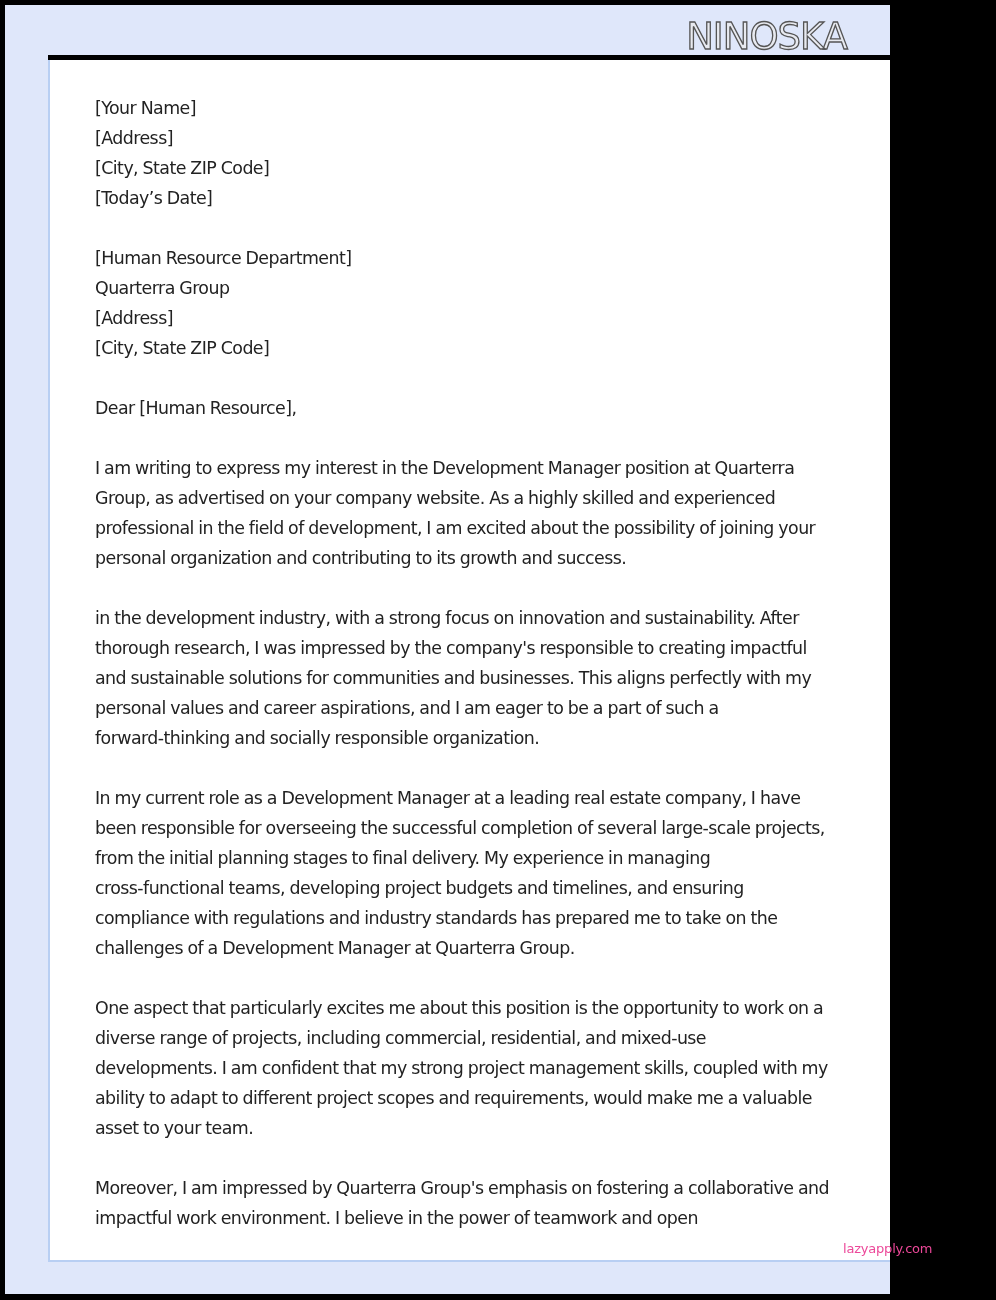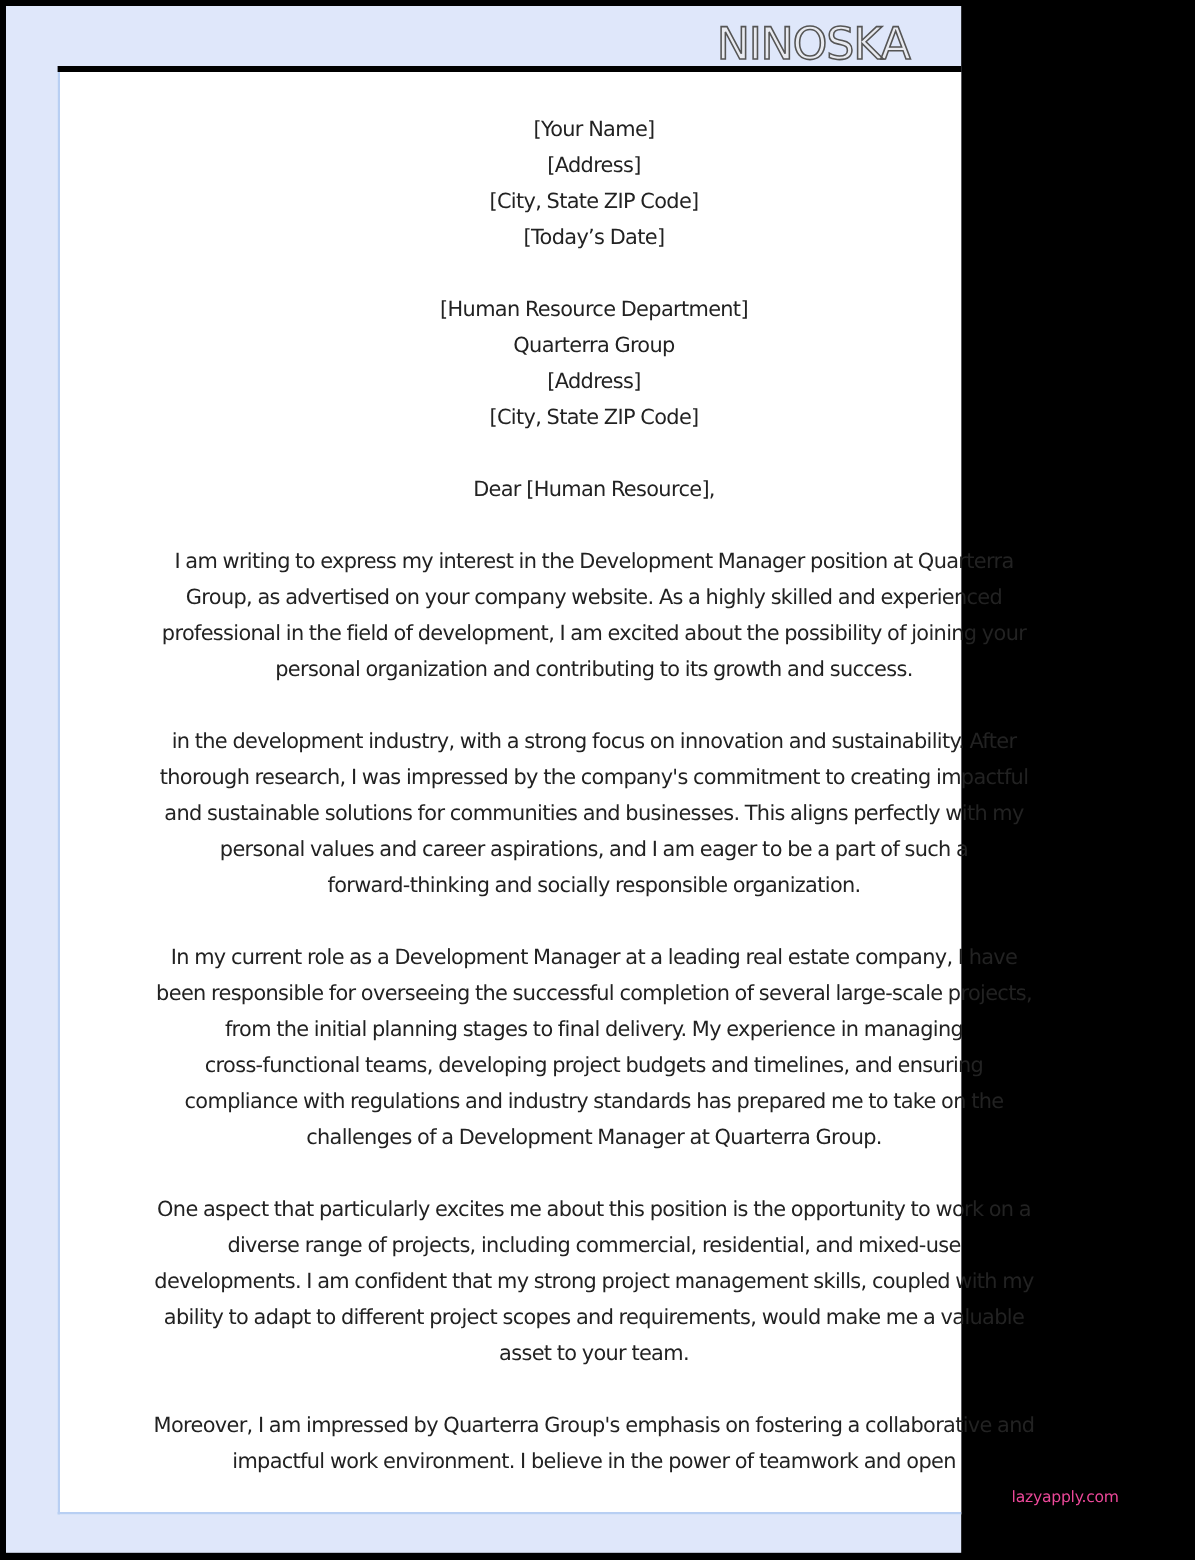--- a/index.html
+++ b/index.html
@@ -11,21 +11,21 @@
       height: 1300px;
       position: relative;
       overflow: hidden;
       background: #000;
       font-family: "DejaVu Sans", sans-serif;
     }
     .frame {
       position: absolute;
       left: 5px;
       top: 5px;
-      width: 796px;
+      width: 885px;
       height: 1289px;
       background: #dfe7fa;
       overflow: hidden;
     }
     .brand {
       position: absolute;
       right: 43px;
       top: 12px;
       font-family: "DejaVu Sans", sans-serif;
       font-size: 37px;
@@ -60,21 +60,20 @@
       width: 800px;
       font-size: 17.4px;
       line-height: 30px;
       color: #222;
       letter-spacing: -0.55px;
       word-spacing: -0.5px;
       z-index: 2;
     }
     .letter p {
       margin: 0 0 30px 0;
-      text-align: center;
     }
     .letter .line {
       display: block;
       white-space: nowrap;
     }
     .watermark {
       position: absolute;
       left: 843px;
       top: 1241px;
       font-size: 13px;
@@ -109,21 +108,21 @@
     <span class="line">Dear [Human Resource],</span>
   </p>
   <p>
     <span class="line">I am writing to express my interest in the Development Manager position at Quarterra</span>
     <span class="line">Group, as advertised on your company website. As a highly skilled and experienced</span>
     <span class="line">professional in the field of development, I am excited about the possibility of joining your</span>
     <span class="line">personal organization and contributing to its growth and success.</span>
   </p>
   <p>
     <span class="line">in the development industry, with a strong focus on innovation and sustainability. After</span>
-    <span class="line">thorough research, I was impressed by the company's commitment to creating impactful</span>
+    <span class="line">thorough research, I was impressed by the company's responsible to creating impactful</span>
     <span class="line">and sustainable solutions for communities and businesses. This aligns perfectly with my</span>
     <span class="line">personal values and career aspirations, and I am eager to be a part of such a</span>
     <span class="line">forward-thinking and socially responsible organization.</span>
   </p>
   <p>
     <span class="line">In my current role as a Development Manager at a leading real estate company, I have</span>
     <span class="line">been responsible for overseeing the successful completion of several large-scale projects,</span>
     <span class="line">from the initial planning stages to final delivery. My experience in managing</span>
     <span class="line">cross-functional teams, developing project budgets and timelines, and ensuring</span>
     <span class="line">compliance with regulations and industry standards has prepared me to take on the</span>

